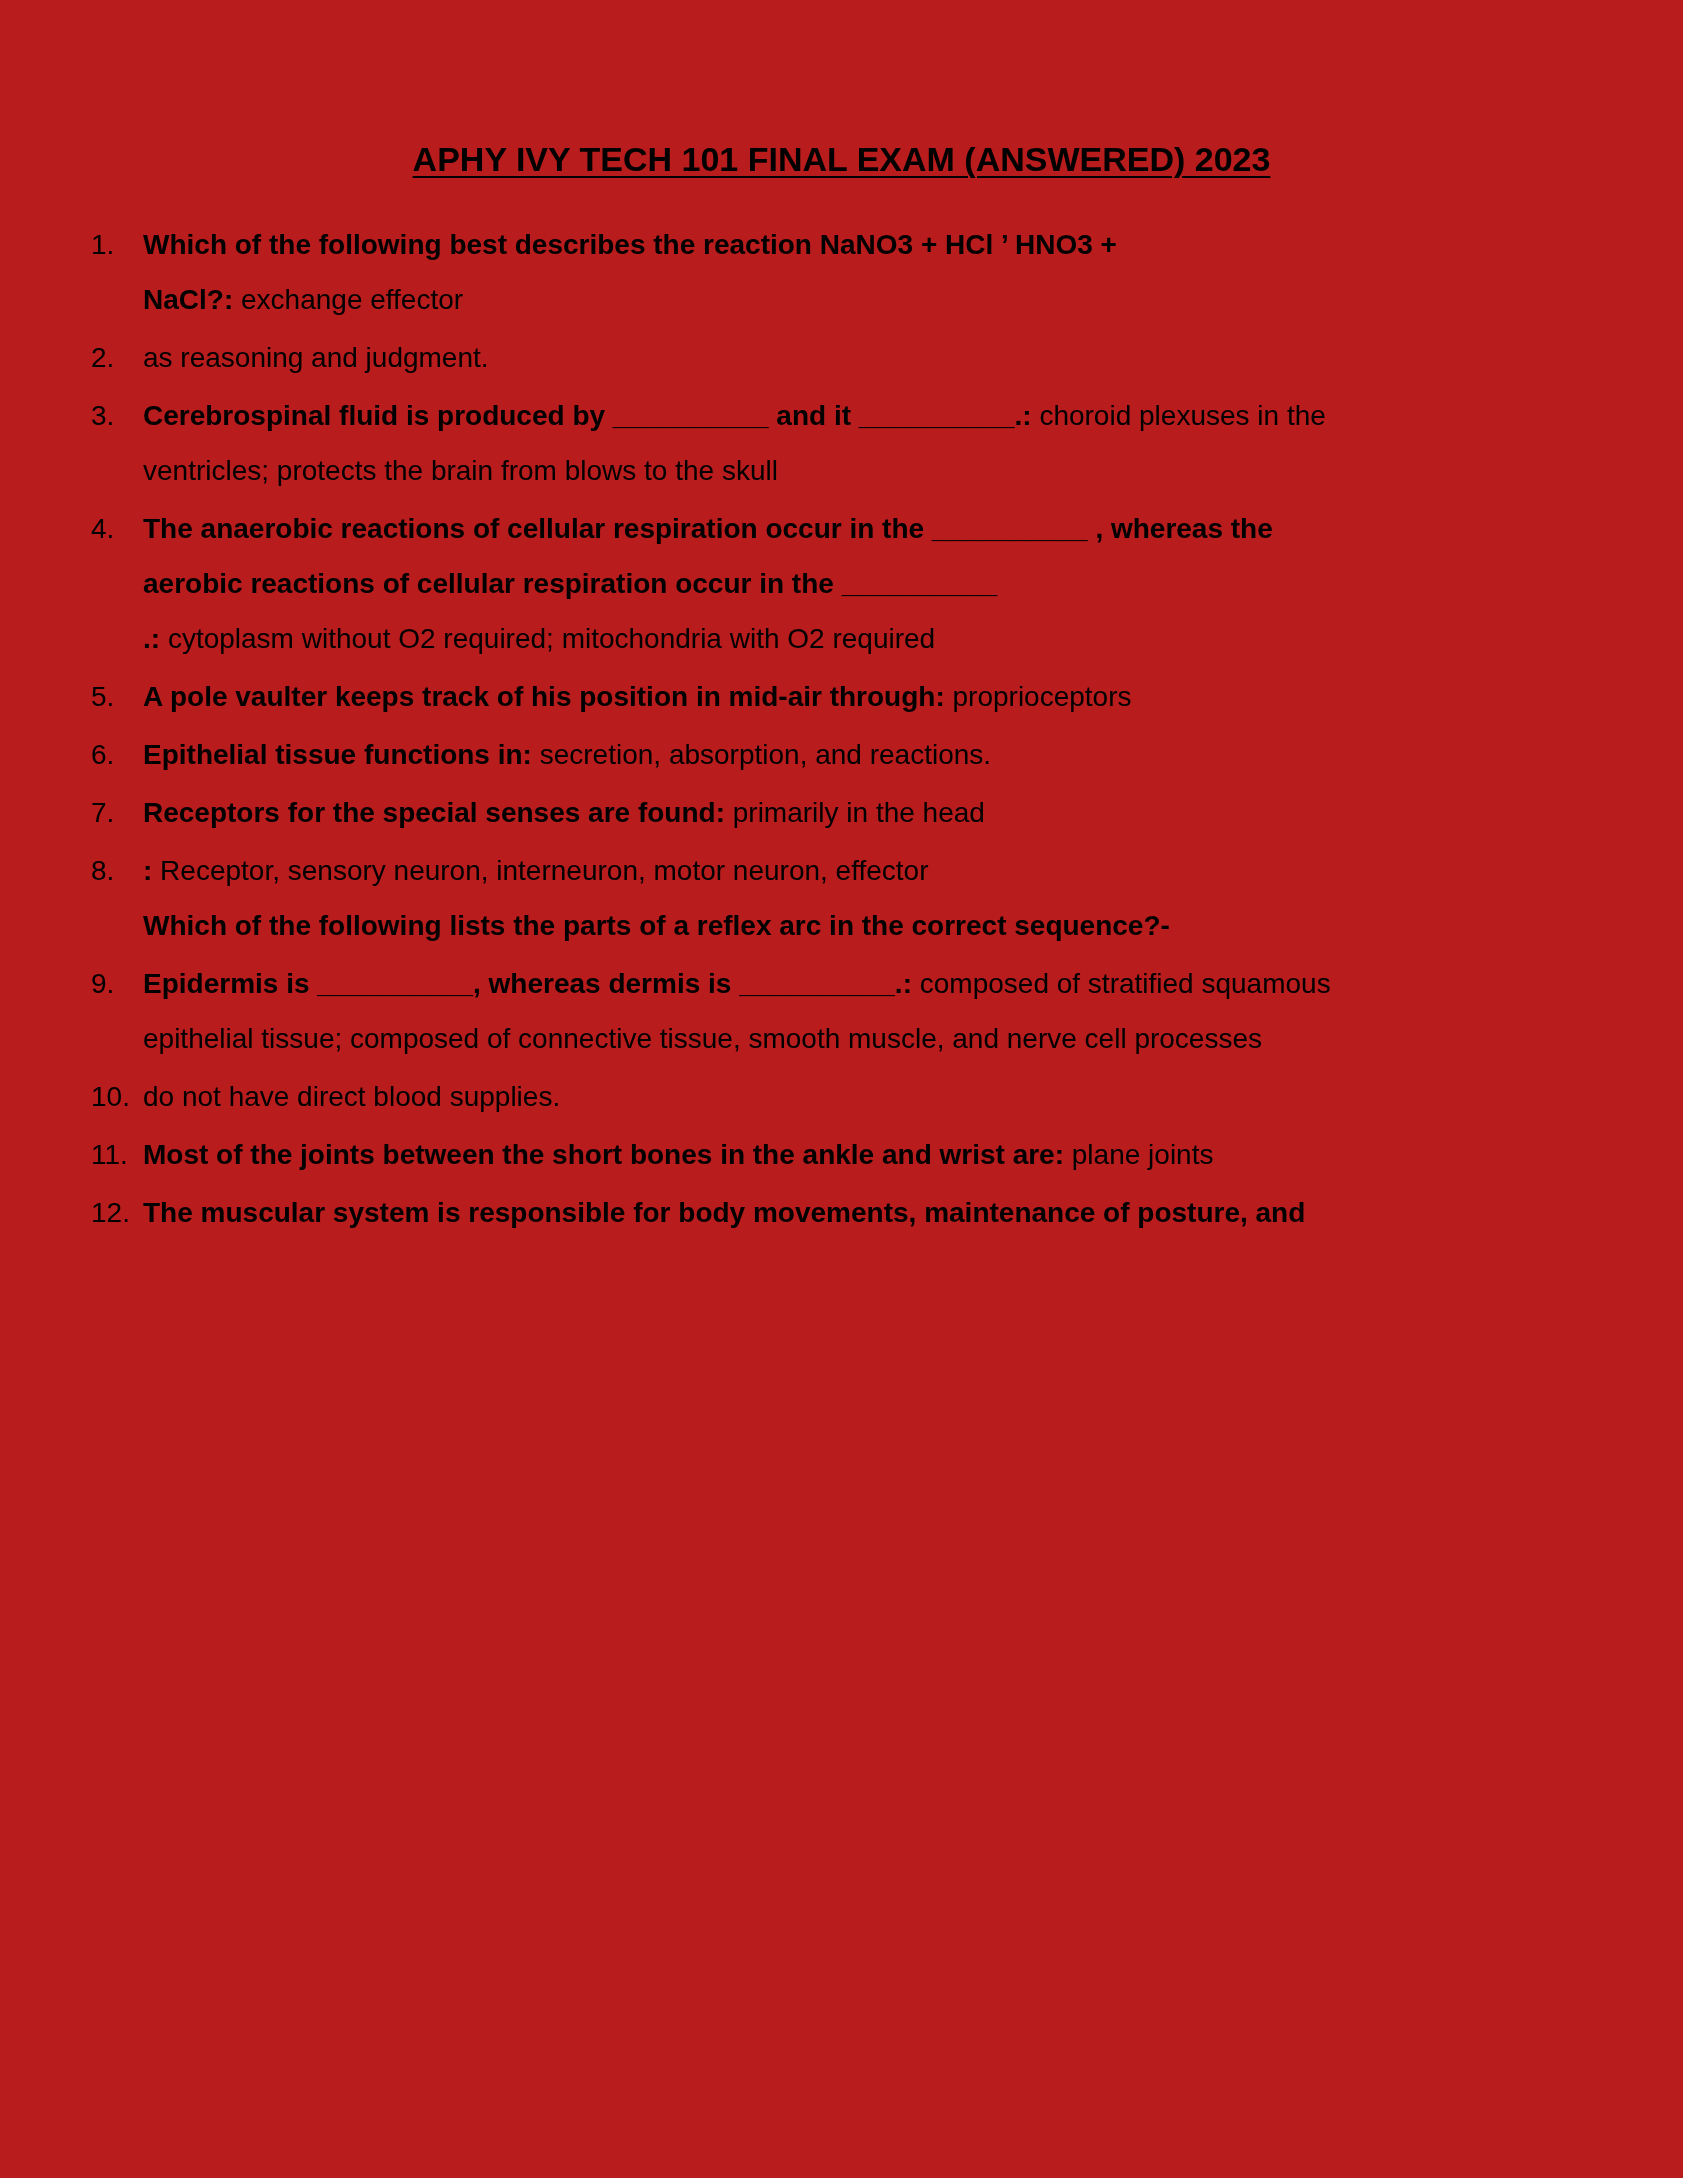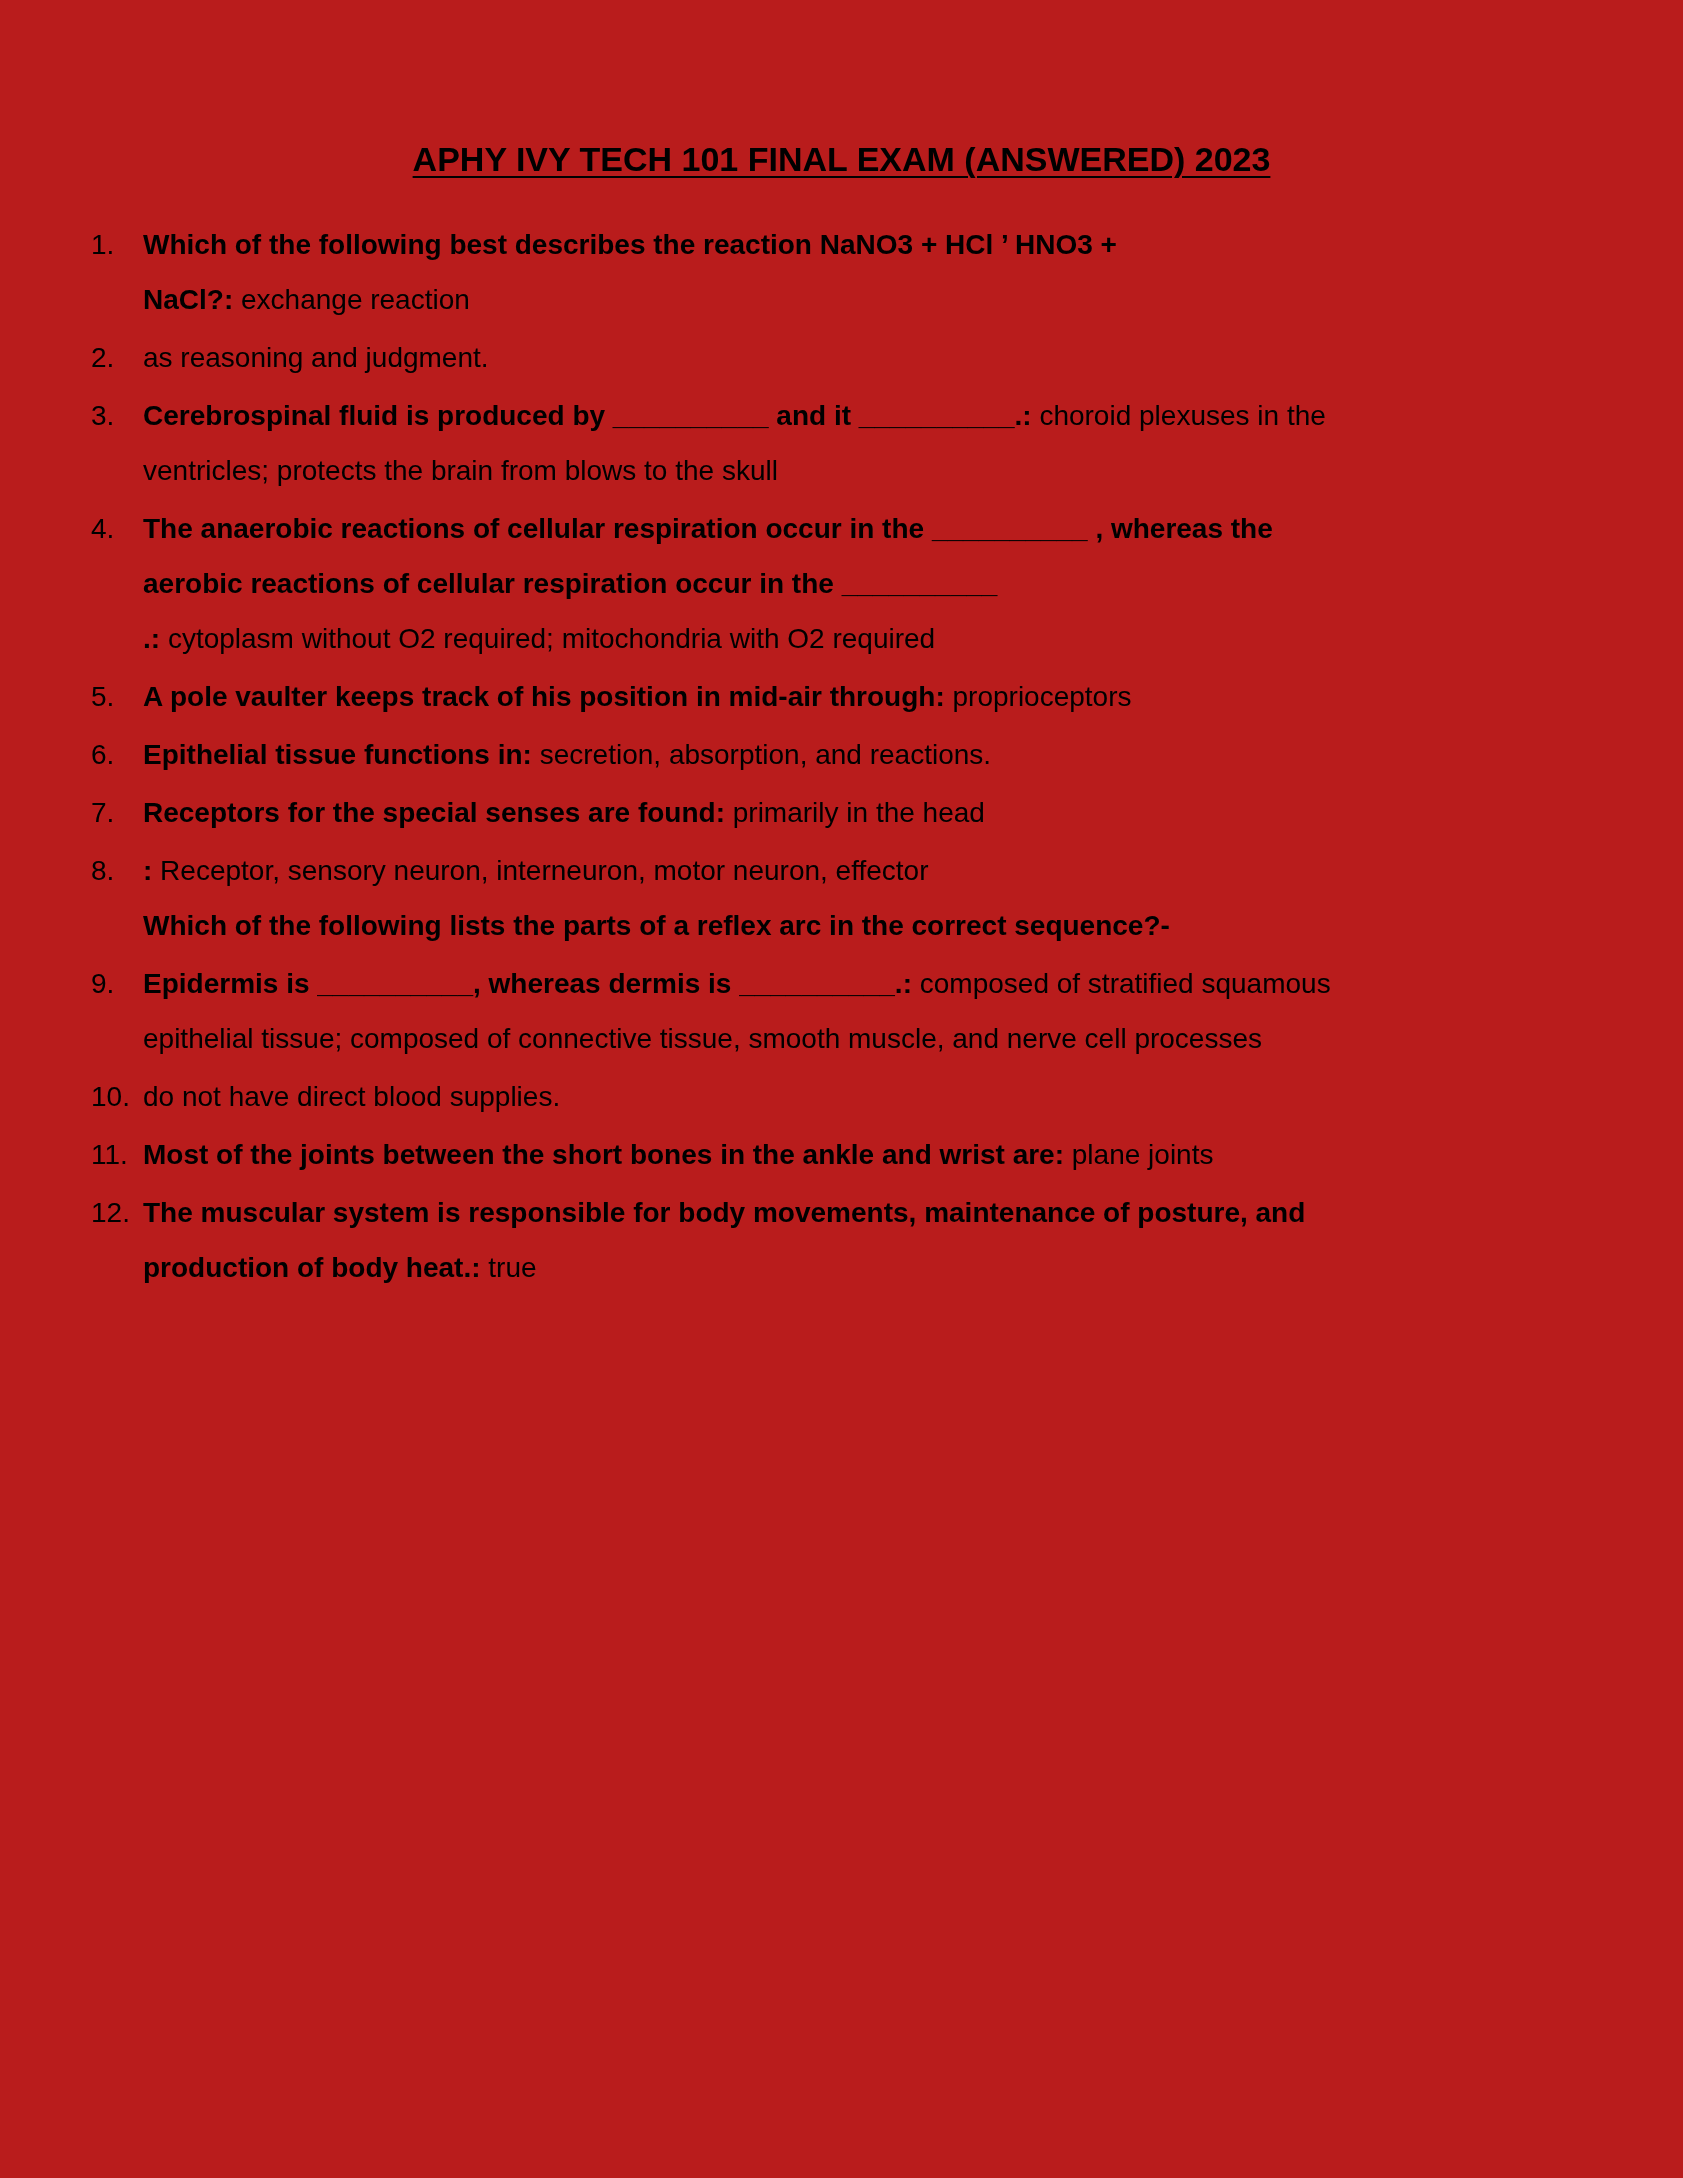--- a/index.html
+++ b/index.html
@@ -61,21 +61,21 @@
 <div class="page">
 
   <div class="title">APHY IVY TECH 101 FINAL EXAM (ANSWERED) 2023</div>
 
   <div class="qlist">
 
     <div class="q">
       <span class="qnum">1.</span>
       <div class="qbody">
         <div class="line"><span class="b">Which of the following best describes the reaction NaNO3 + HCl ’ HNO3 +</span><span></span></div>
-        <div class="line"><span class="b">NaCl?:</span><span> exchange reaction</span></div>
+        <div class="line"><span class="b">NaCl?:</span><span> exchange effector</span></div>
       </div>
     </div>
 
     <div class="q">
       <span class="qnum">2.</span>
       <div class="qbody">
         <div class="line"><span class="b"></span><span>as reasoning and judgment.</span></div>
       </div>
     </div>
 
@@ -144,19 +144,18 @@
       <span class="qnum">11.</span>
       <div class="qbody">
         <div class="line"><span class="b">Most of the joints between the short bones in the ankle and wrist are:</span><span> plane joints</span></div>
       </div>
     </div>
 
     <div class="q">
       <span class="qnum">12.</span>
       <div class="qbody">
         <div class="line"><span class="b">The muscular system is responsible for body movements, maintenance of posture, and</span><span></span></div>
-        <div class="line"><span class="b">production of body heat.:</span><span> true</span></div>
       </div>
     </div>
 
   </div>
 </div>
 
 
 </body></html>

